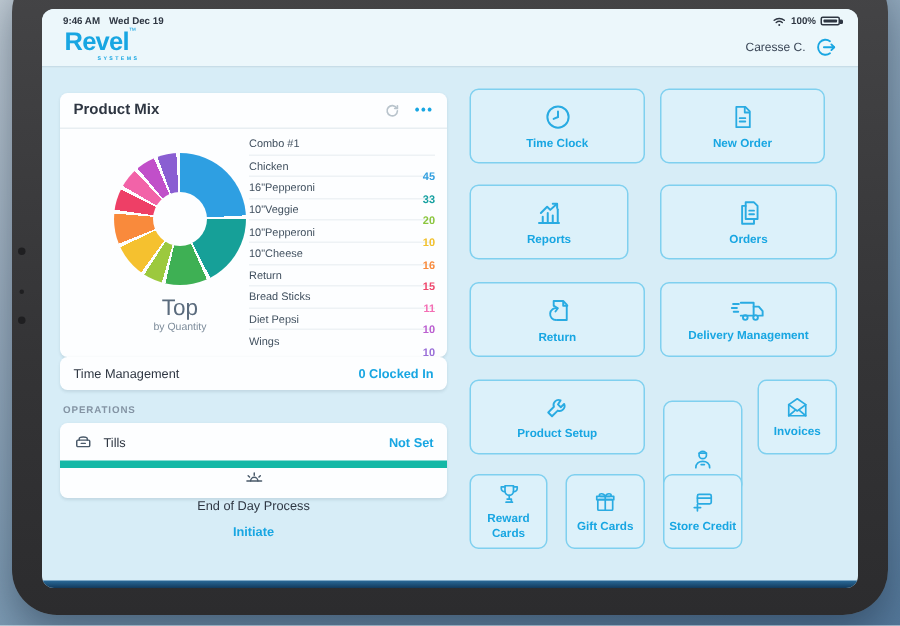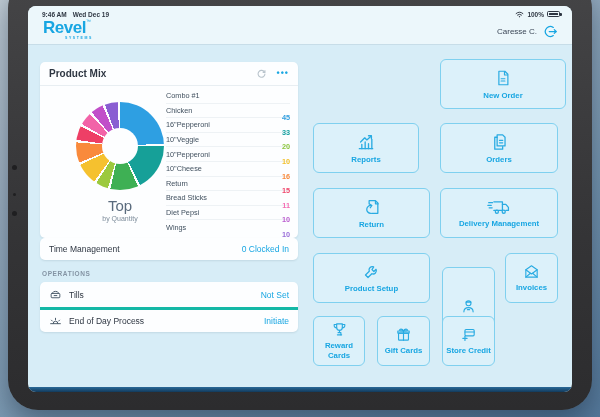--- a/index.html
+++ b/index.html
@@ -49,36 +49,36 @@
   .donut-label { font-size:15px; color:#5a6b7d; margin-top:7px; }
   .donut-sub { font-size:7px; color:#7d8c9b; margin-top:1px; }
   .pm-list { position:absolute; left:126px; top:27px; width:124px; }
   .pm-row { height:14.6px; display:flex; align-items:center; justify-content:space-between; border-bottom:1px solid #eef2f5; }
   .pm-row:last-child { border-bottom:none; }
   .pm-name { font-size:7.3px; color:#41505f; }
   .pm-val { font-size:7.3px; font-weight:bold;margin-top:44px; }
 
   .tm-card { left:12px; top:232px; width:258px; height:22px; display:flex; align-items:center; padding:0 9px; justify-content:space-between; cursor:pointer; }
   .tm-label { font-size:8.5px; color:#2e3642; }
-  .blue-action { font-size:8.5px; color:#18a6e2; }
+  .blue-action { font-size:8.5px; color:#18a6e2;font-weight:bold; }
 
   .ops-label { position:absolute; left:14px; top:264px; font-size:6.5px; color:#8494a4; letter-spacing:.6px; font-weight:bold; }
   .ops-card { left:12px; top:276px; width:258px; height:50px; }
   .ops-row { height:25px; display:flex; align-items:center; padding:0 9px; gap:7px; cursor:pointer; }
-  .ops-row + .ops-row { border-top:3px solid #14b8a6; }
+  .ops-row + .ops-row { border-top:5px solid #14b8a6;flex-direction:column; }
   .ops-icon { color:#4a5a6a; display:flex; }
   .ops-name { font-size:8.5px; color:#2e3642; flex:1; }
 
   
   .tile { position:absolute; background:#dcf1fa; border:1px solid #7fd0ef; border-radius:6px;
     display:flex; flex-direction:column; align-items:center; justify-content:center; gap:3px; cursor:pointer; }
   .tile-icon { color:#29abe2; display:flex; }
   .tile-label { font-size:7.8px; font-weight:bold; color:#18a6e2; text-align:center; line-height:1.25; padding:0 2px; }
   .b1 { left:285px; top:53px;  width:117px; height:50px; }
-  .b2 { left:412px; top:53px;  width:126px; height:50px; }
+  .b2 { left:412px; top:53px;  width:110px; height:50px; }
   .b3 { left:285px; top:117px; width:106px; height:50px; }
   .b4 { left:412px; top:117px; width:118px; height:50px; }
   .b5 { left:285px; top:182px; width:117px; height:50px; }
   .b6 { left:412px; top:182px; width:118px; height:50px; }
   .b7 { left:285px; top:247px; width:117px; height:50px; }
   .b8 { left:414px; top:261px; width:53px;  height:62px;justify-content:flex-end; }
   .b9 { left:477px; top:247px; width:53px;  height:50px; }
   .b10{ left:285px; top:310px; width:52px;  height:50px; }
   .b11{ left:349px; top:310px; width:53px;  height:50px; }
   .b12{ left:414px; top:310px; width:53px;  height:50px; }
@@ -212,20 +212,29 @@
             <path d="M12 9V6"></path>
             <path d="M6.2 11.2 4.5 9.5"></path>
             <path d="M17.8 11.2l1.7-1.7"></path>
         </svg>
       </span>
       <span class="ops-name">End of Day Process</span>
       <span class="blue-action">Initiate</span>
     </div>
   </div>
 
+  <div class="tile b1">
+    <span class="tile-icon">
+      <svg width="20" height="20" viewBox="0 0 24 24" fill="none" stroke="currentColor" stroke-width="1.6" stroke-linecap="round">
+          <circle cx="12" cy="12" r="8.5"></circle>
+          <path d="M12 7.5V12l-3.5 1.5"></path>
+        </svg>
+    </span>
+    <span class="tile-label">Time Clock</span>
+  </div>
 
   <div class="tile b2">
     <span class="tile-icon">
       <svg width="18" height="20" viewBox="0 0 24 24" fill="none" stroke="currentColor" stroke-width="1.6" stroke-linecap="round" stroke-linejoin="round">
           <path d="M6.5 3h8l4 4v14h-12z"></path>
           <path d="M14 3.5V8h4"></path>
           <path d="M9.5 13h5"></path>
           <path d="M9.5 16h5"></path>
         </svg>
     </span>

